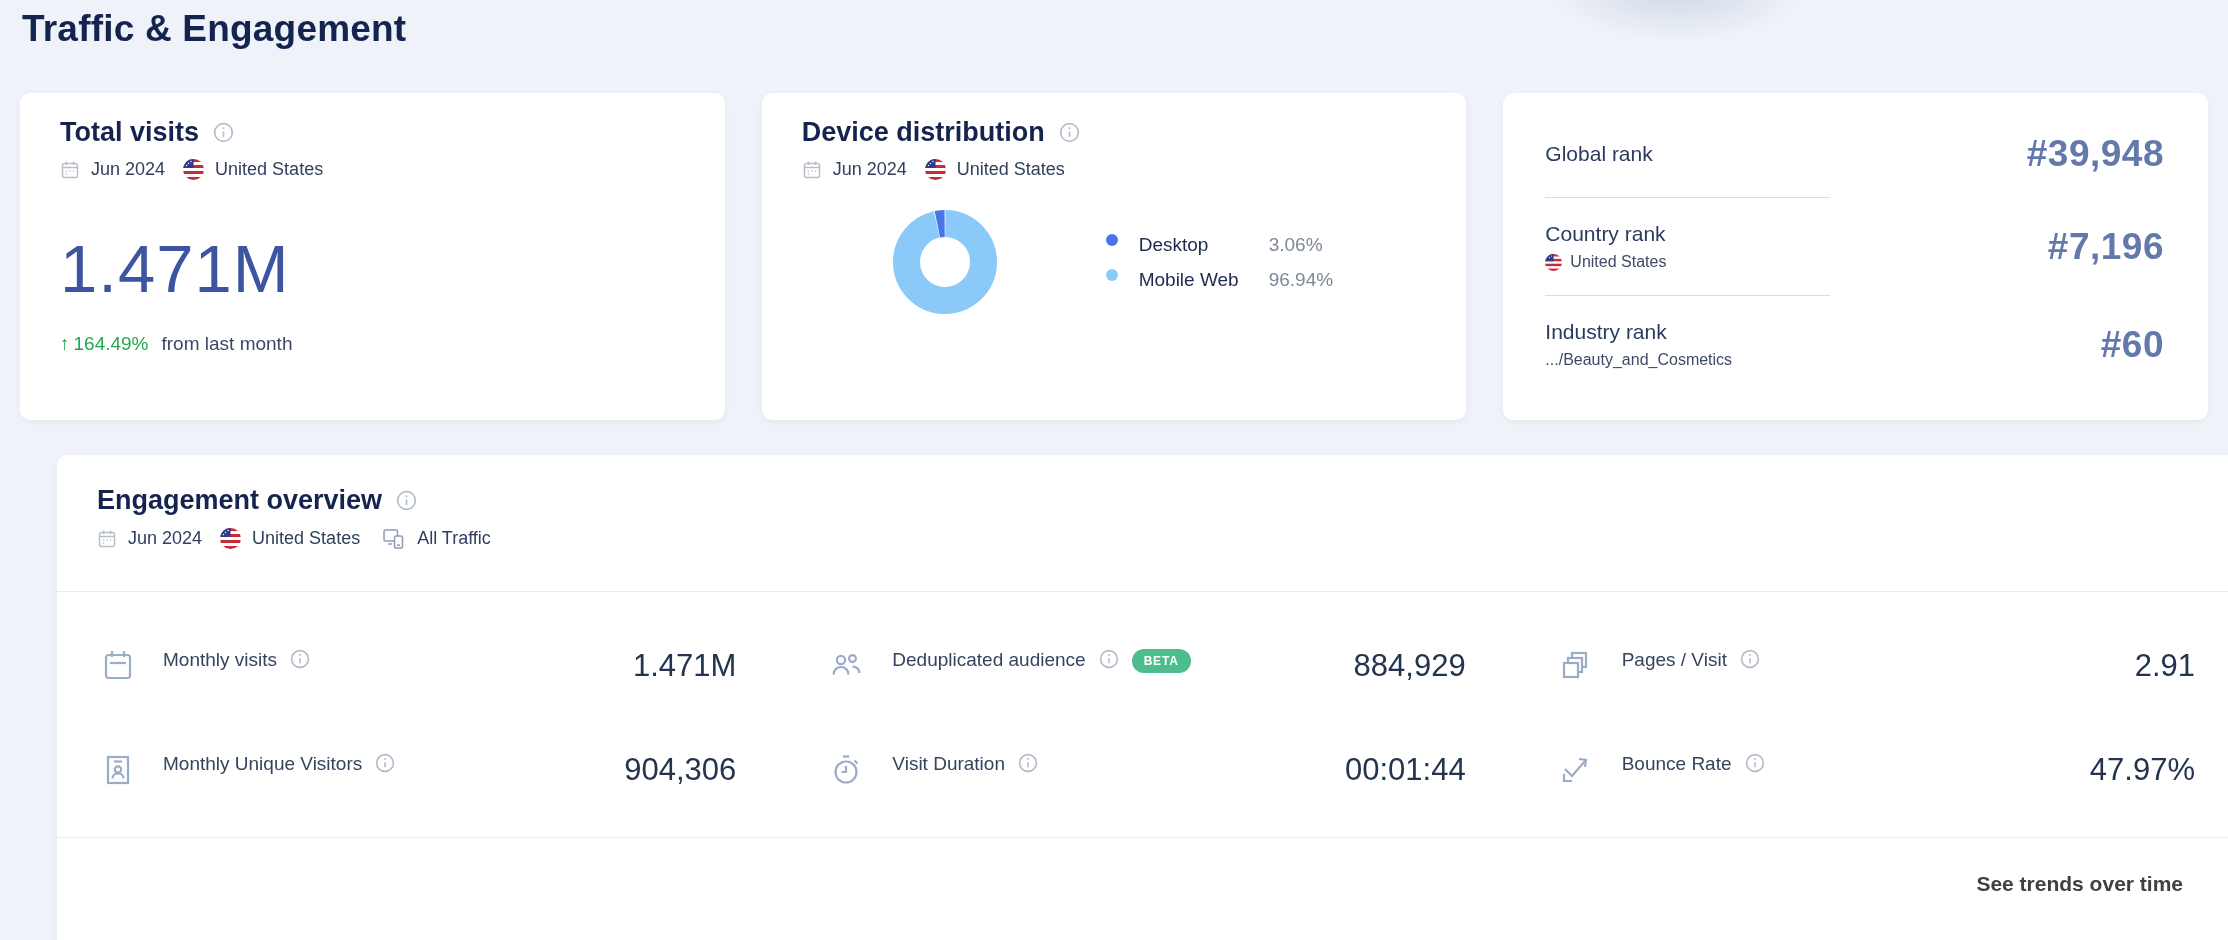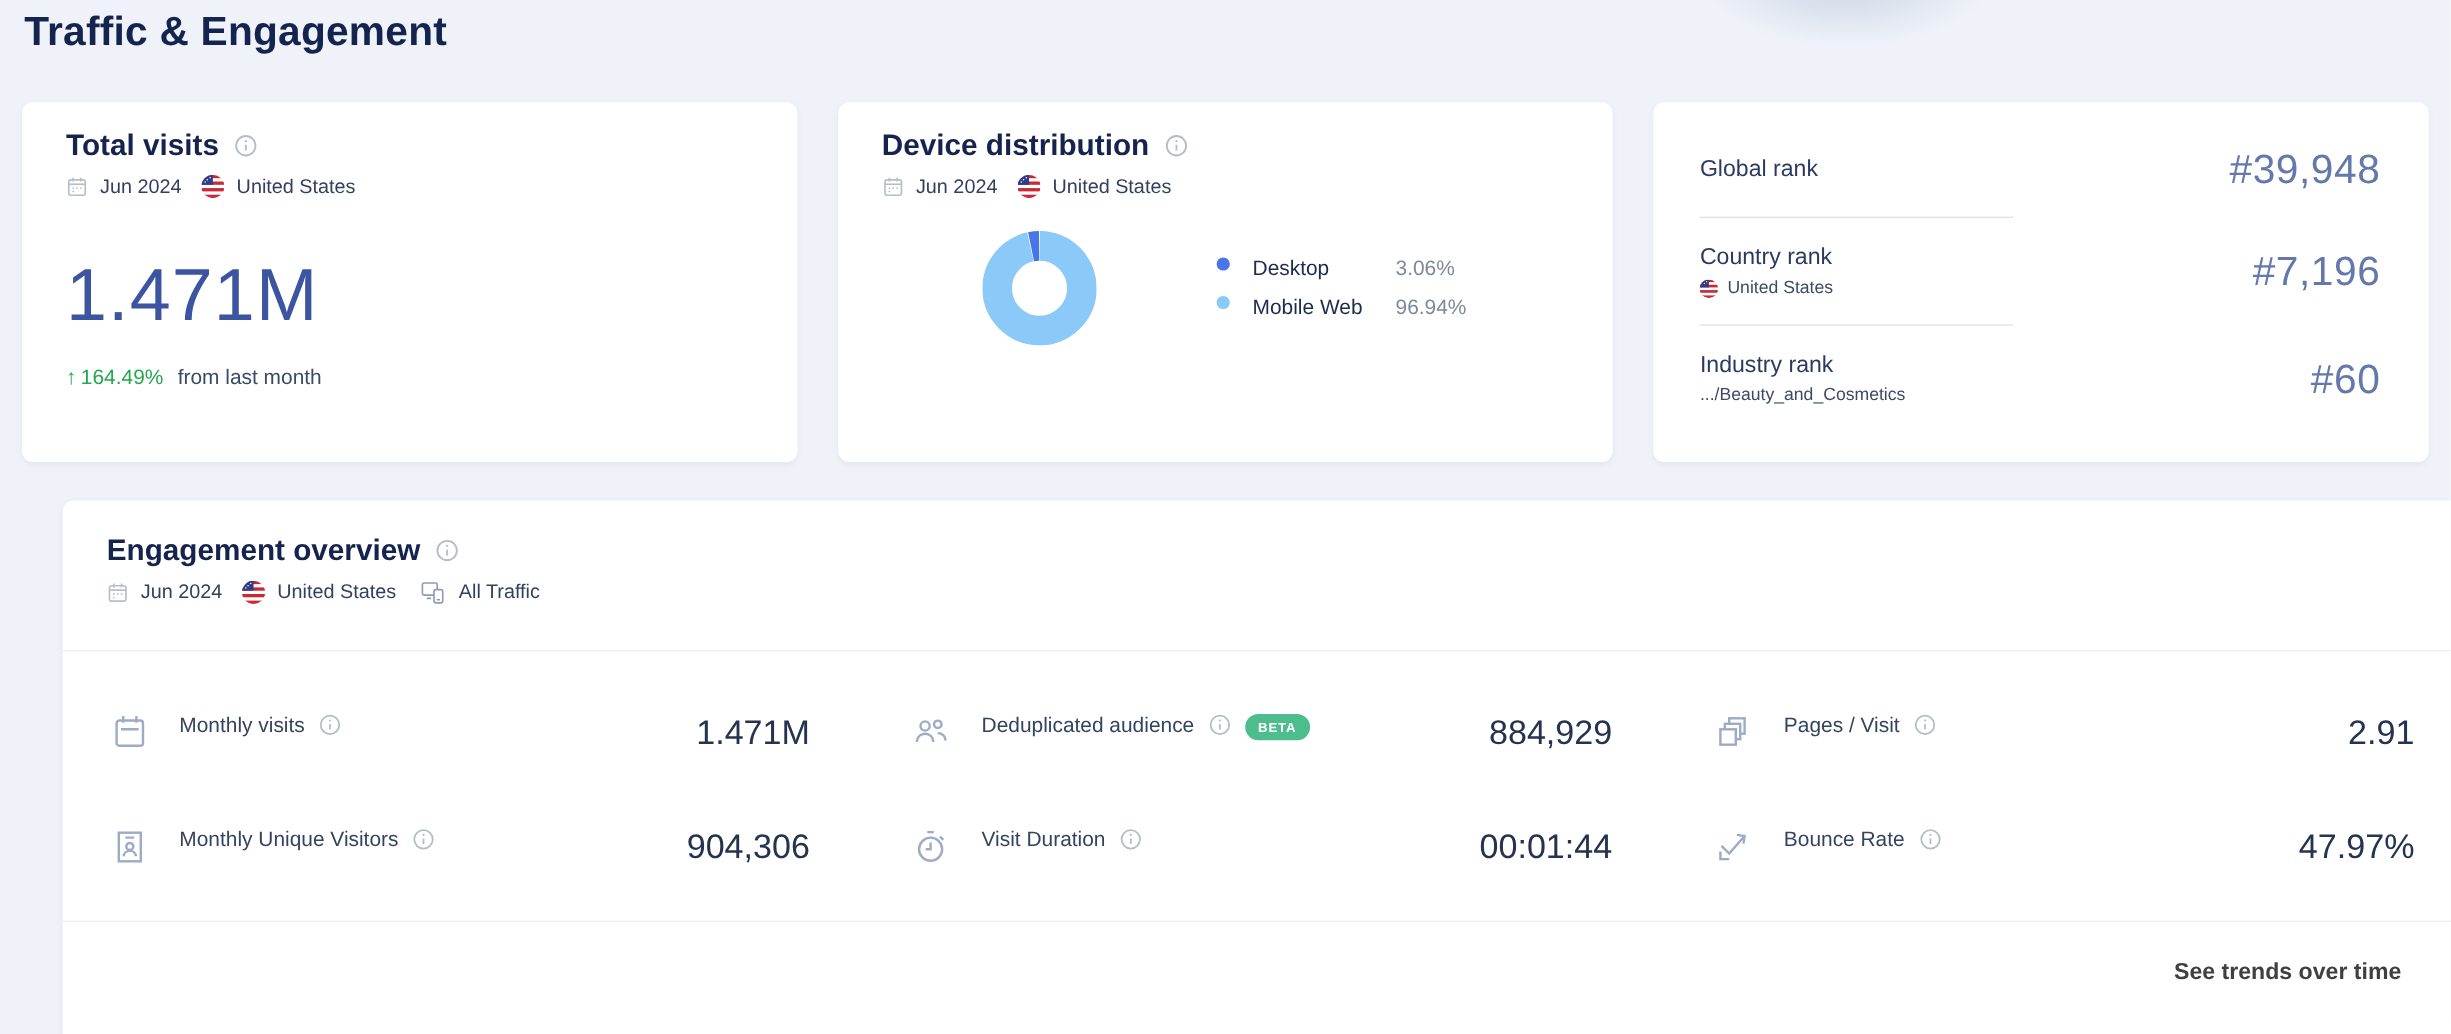--- a/index.html
+++ b/index.html
@@ -57,21 +57,21 @@
   .legend-value{color:#7d8899;margin-left:12px;}
 
   .rank-card{display:flex;flex-direction:column;justify-content:flex-start;padding:18px 44px 18px 42px !important;}
   .rank-row{display:flex;align-items:center;justify-content:space-between;}
   .rank-row-1{height:86px;}
   .rank-row-2,.rank-row-3{height:97px;}
   .rank-divider{height:1px;background:#d9dde4;width:285px;flex:none;}
   .rank-label{font-size:21px;color:#2b3b60;}
   .rank-sub{font-size:16px;color:#3c4a66;display:flex;align-items:center;margin-top:7px;}
   .rank-sub .flag-sm{margin-right:8px;}
-  .rank-value{font-size:37px;font-weight:400;color:#6479ab;letter-spacing:.5px;}
+  .rank-value{font-size:37px;font-weight:700;color:#6479ab;letter-spacing:.5px;}
 
   .engagement-card{position:absolute;left:20px;top:455px;width:2188px;height:528px;margin-left:37px;}
   .eng-header{padding:30px 40px 0 40px;}
   .eng-divider{height:1px;background:#e8ebf1;margin-top:41px;}
   .metrics-grid{display:grid;grid-template-columns:1fr 1fr 1fr;padding:22px 0 15px 0;}
   .metric{display:flex;align-items:center;justify-content:space-between;height:104px;padding:0 50px 0 44px;}
   .metric-left{display:flex;align-items:flex-start;}
   .micon{width:34px;height:34px;color:#9dacc6;margin-right:28px;display:inline-flex;flex:none;}
   .micon svg{width:100%;height:100%;}
   .mlabel{font-size:19px;color:#34445f;}

